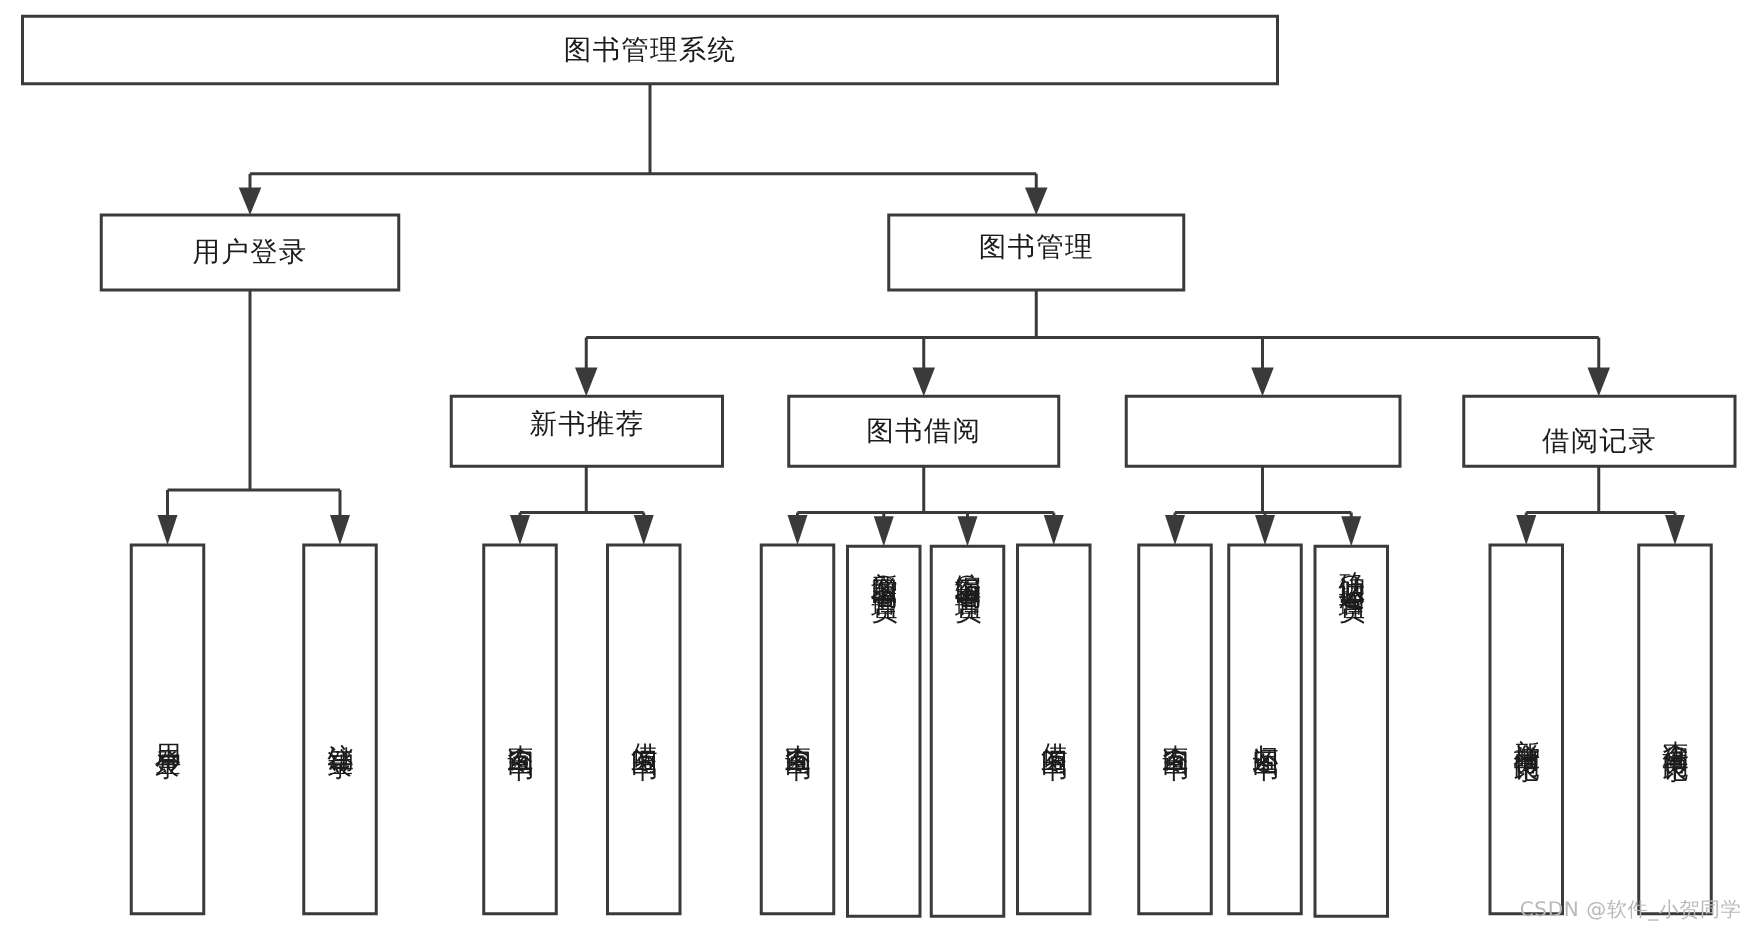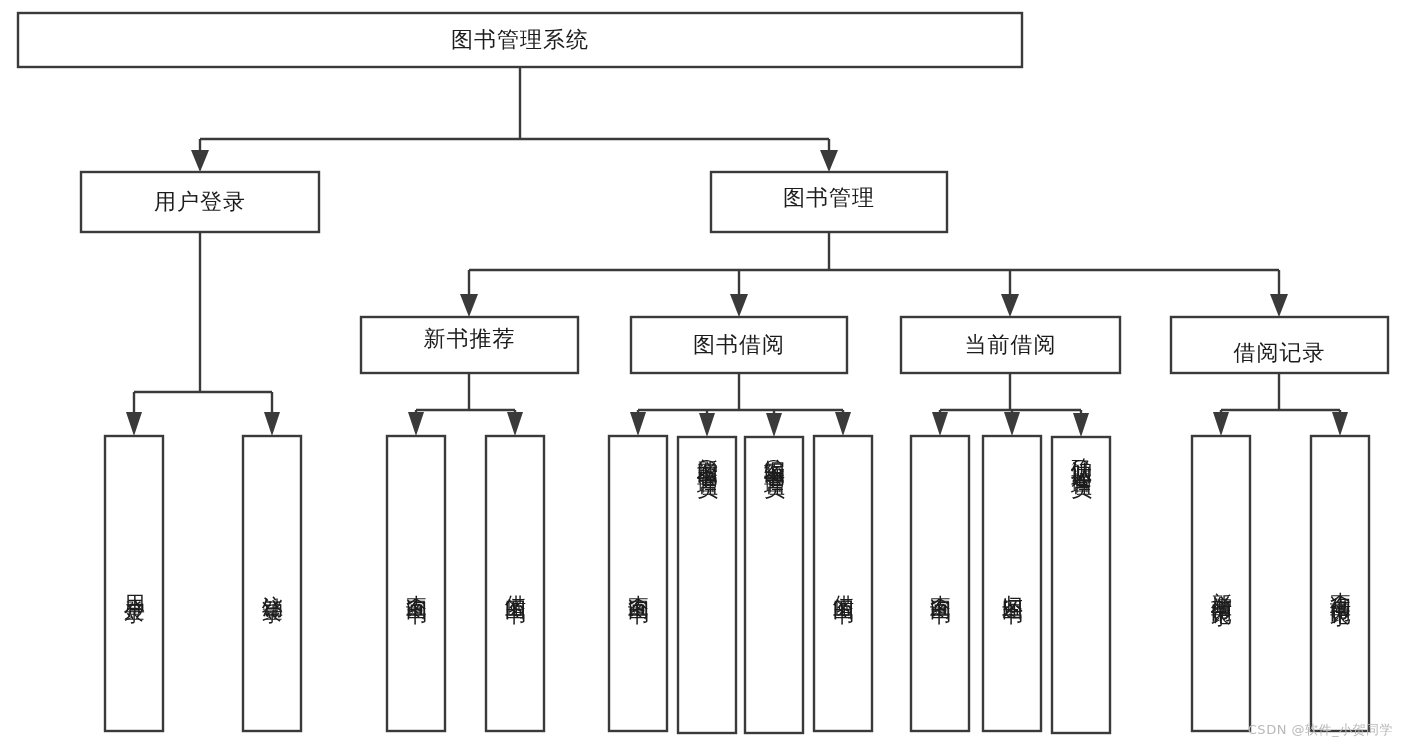--- a/index.html
+++ b/index.html
@@ -74,21 +74,21 @@
     font-size: 22px;
     color: #1c1c1c;
     letter-spacing: 1px;
     white-space: nowrap;
   }
   #watermark {
     position: absolute;
     right: 12px;
     bottom: 8px;
     font-family: "DejaVu Sans", "Liberation Sans", sans-serif;
-    font-size: 13px;
+    font-size: 16px;
     color: #b9b9b9;
     letter-spacing: 0.5px;
     white-space: nowrap;
     pointer-events: none;
   }
 </style>
 </head>
 <body>
 
 <div id="diagram-root">
@@ -211,23 +211,20 @@
   <div class="hlabel-wrap" style="left:711px; top:172px; width:236px; height:52px;">
     <span class="hlabel-text">图书管理</span>
   </div>
 
   <div class="hlabel-wrap" style="left:361px; top:317px; width:217px; height:44px;">
     <span class="hlabel-text">新书推荐</span>
   </div>
   <div class="hlabel-wrap" style="left:631px; top:317px; width:216px; height:56px;align-items:center;">
     <span class="hlabel-text">图书借阅</span>
   </div>
-  <div class="hlabel-wrap" style="left:901px; top:317px; width:219px; height:56px;">
-    <span class="hlabel-text">当前借阅</span>
-  </div>
   <div class="hlabel-wrap" style="left:1171px; top:317px; width:217px; height:72px;">
     <span class="hlabel-text">借阅记录</span>
   </div>
 
   <div class="vlabel-wrap" style="left:105px; top:436px; width:58px; height:295px;">
     <span class="vlabel-text">用户登录</span>
   </div>
   <div class="vlabel-wrap" style="left:243px; top:436px; width:58px; height:295px;">
     <span class="vlabel-text">注销登录</span>
   </div>

